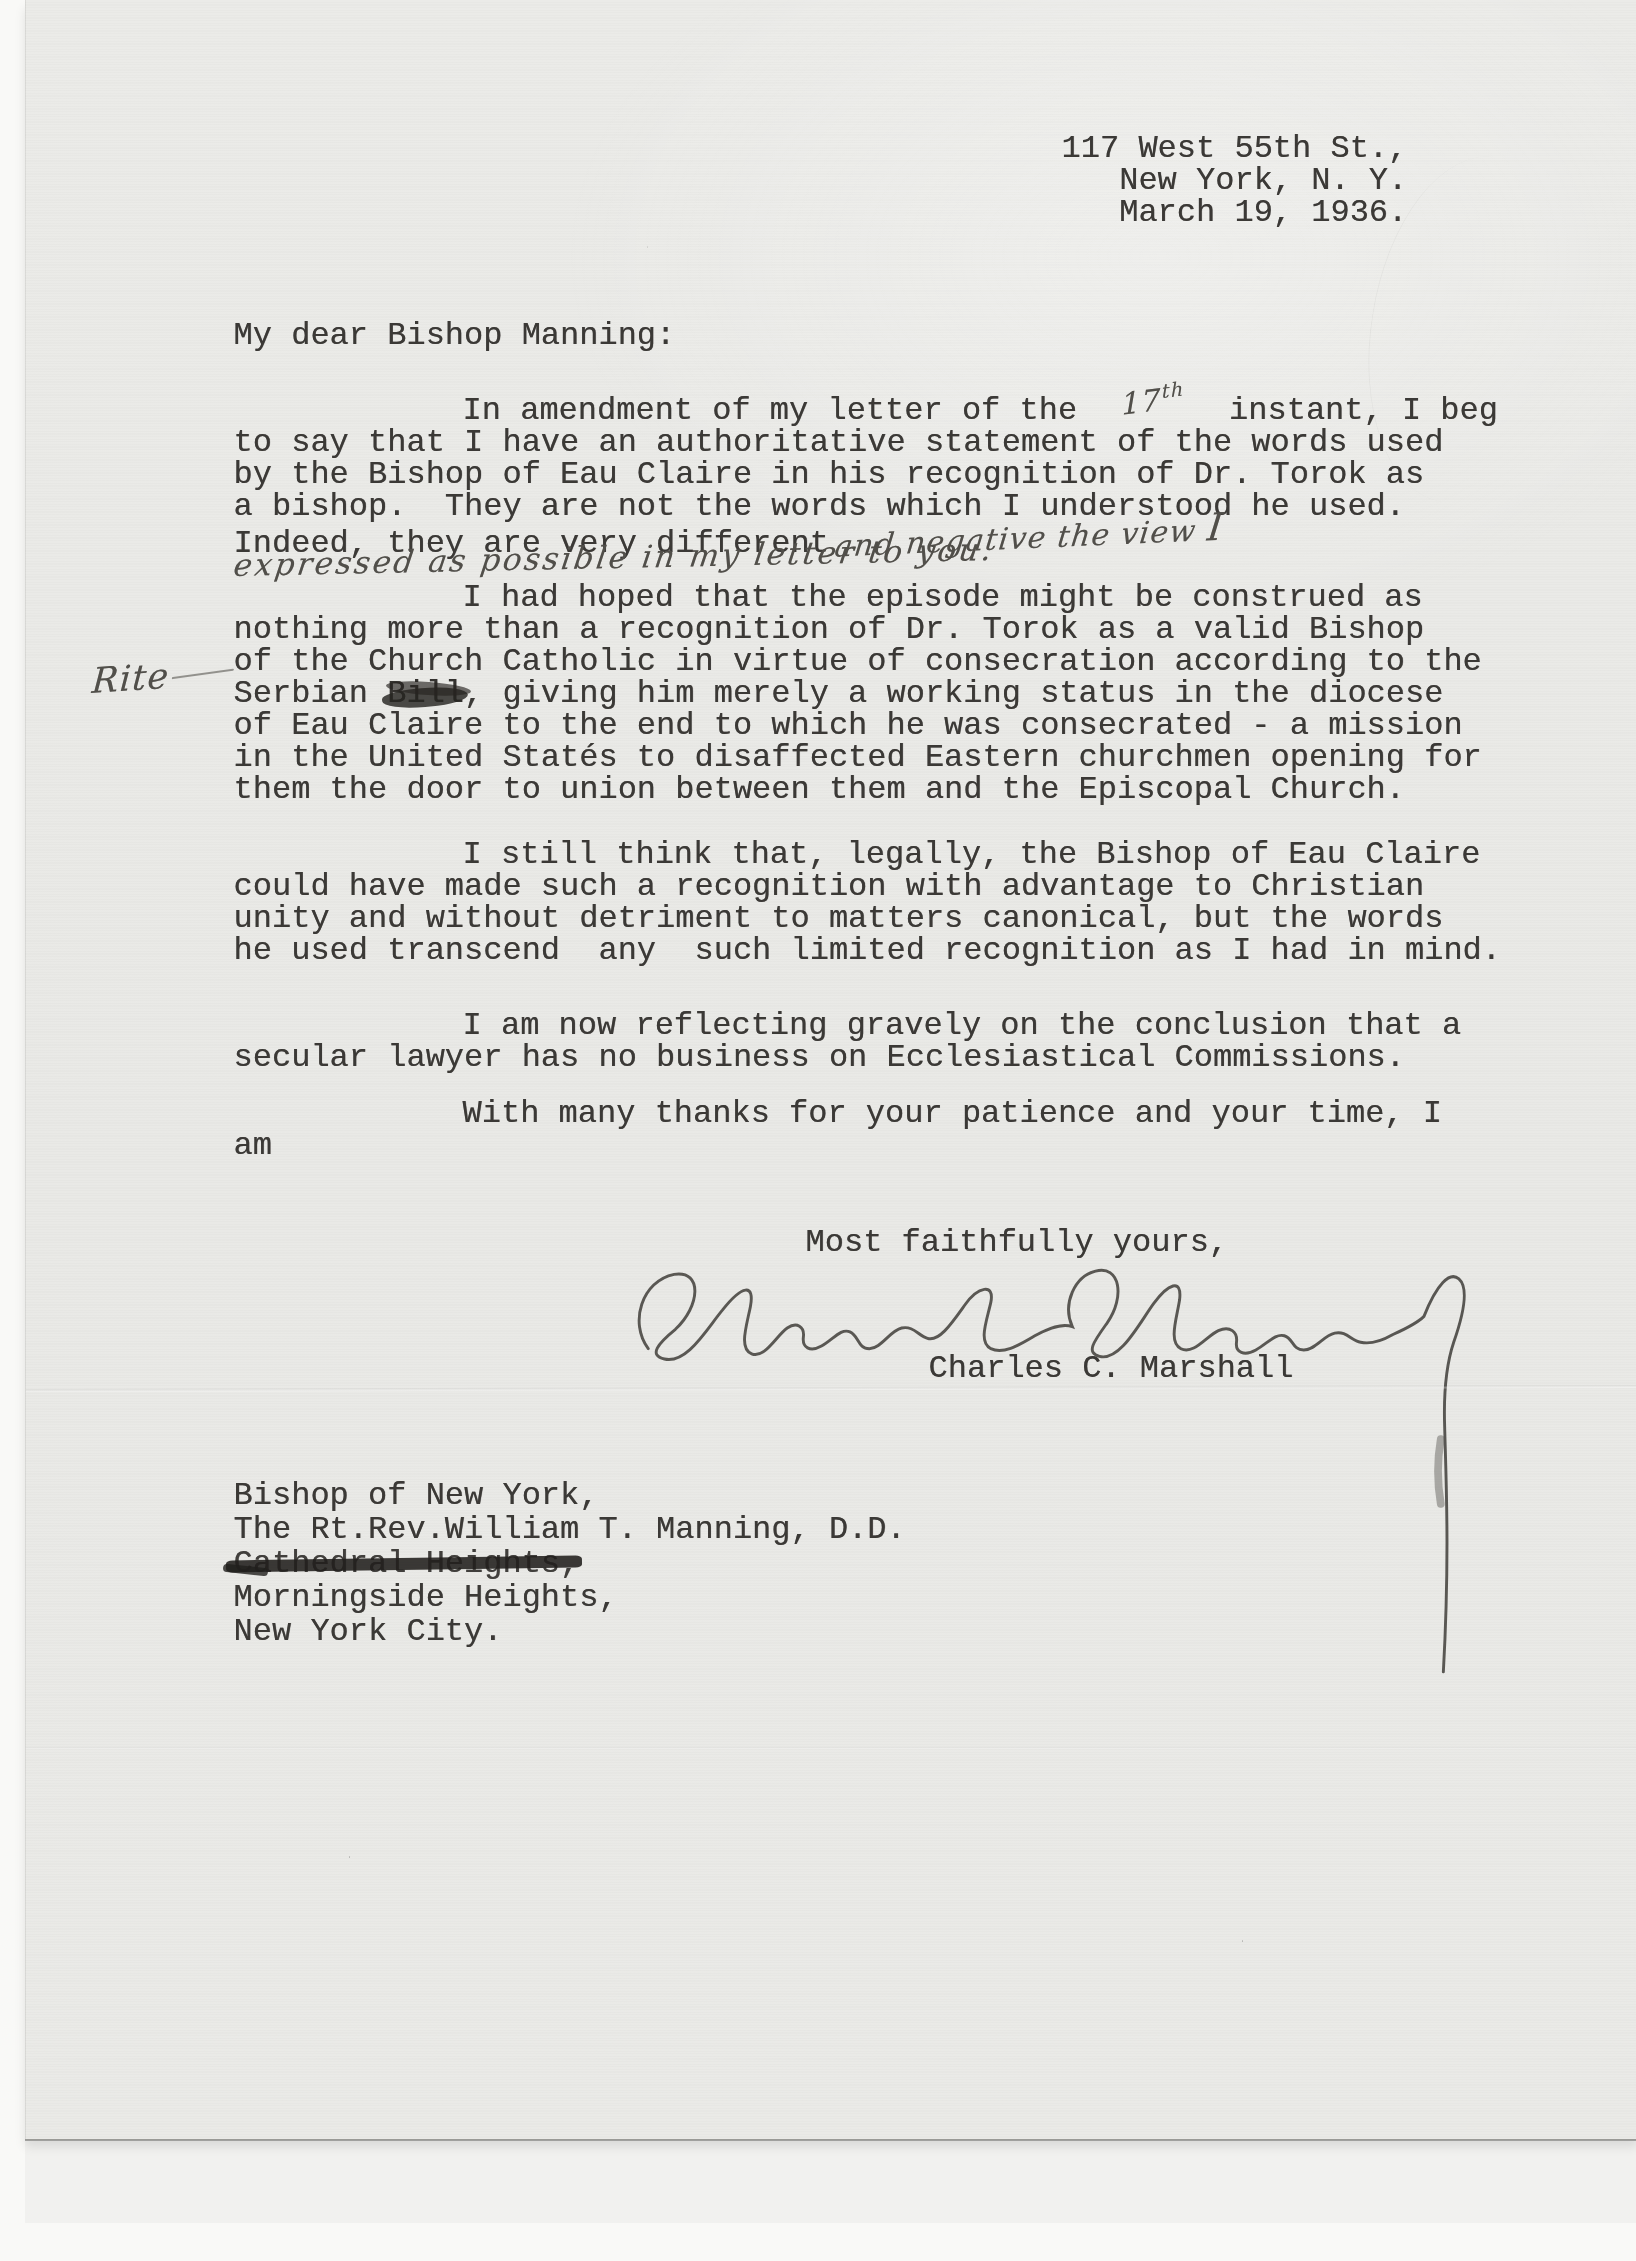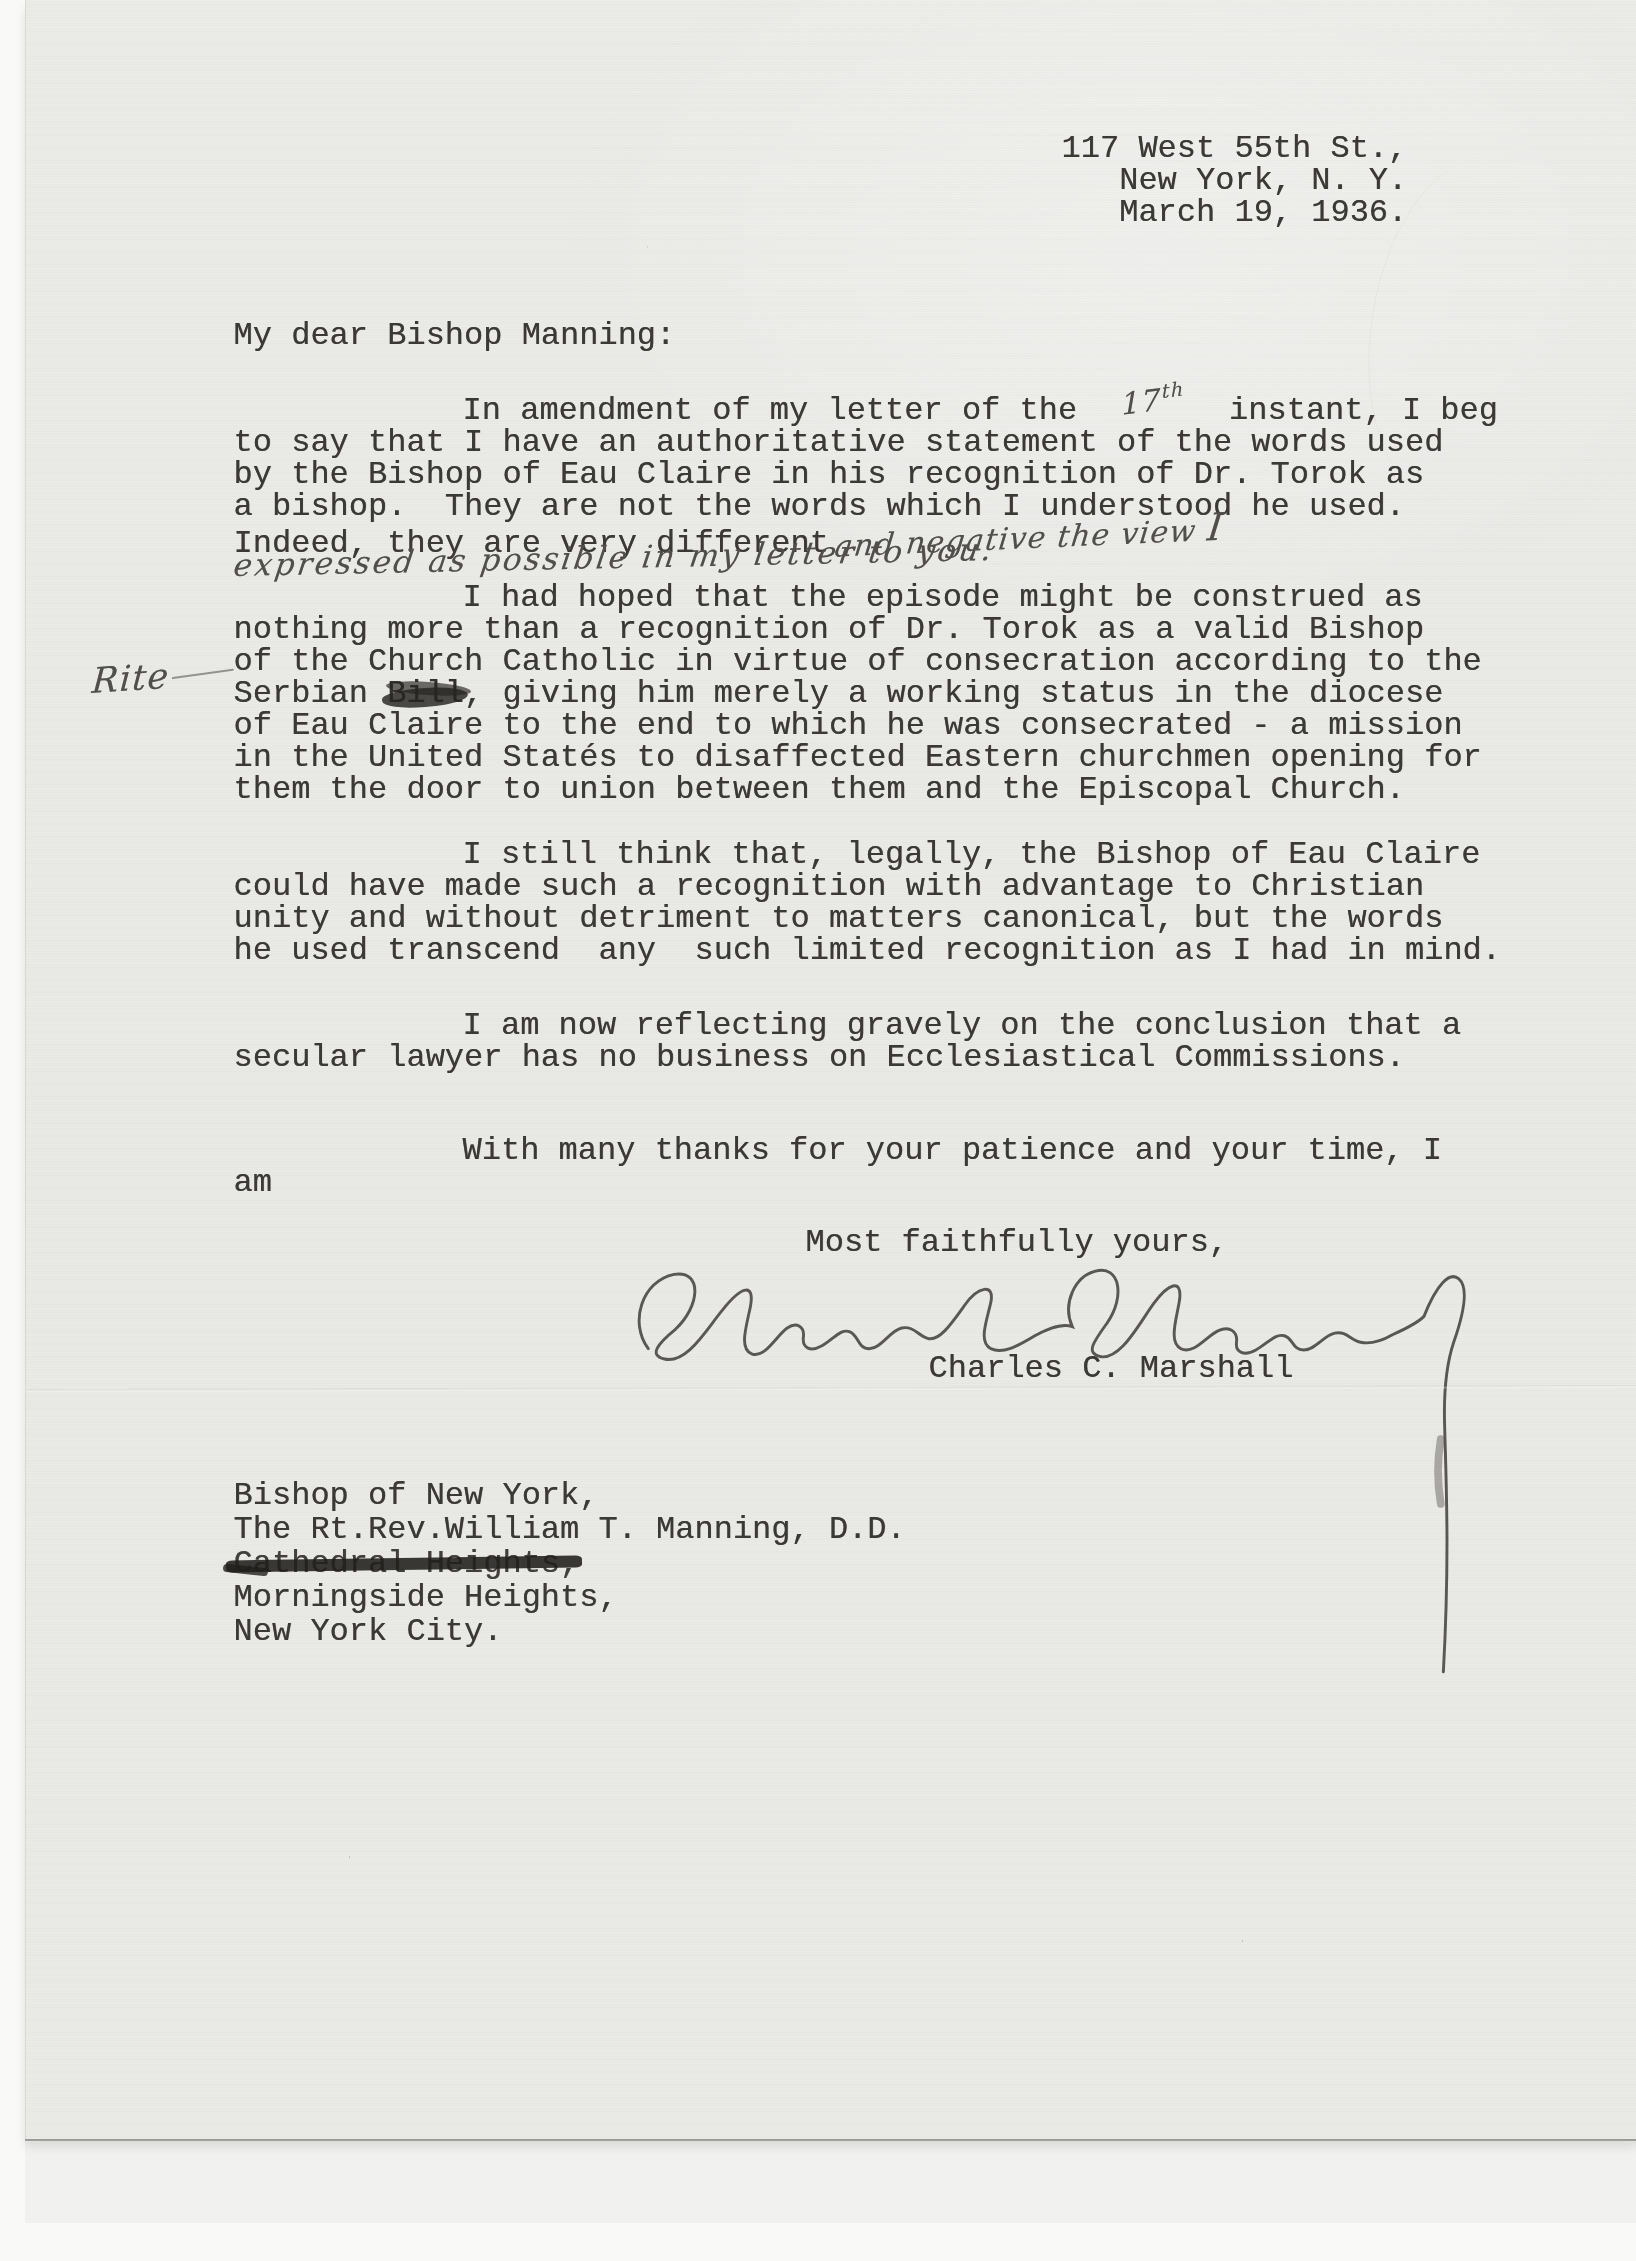--- a/index.html
+++ b/index.html
@@ -142,21 +142,21 @@
     <div class="t-line">could have made such a recognition with advantage to Christian</div>
     <div class="t-line">unity and without detriment to matters canonical, but the words</div>
     <div class="t-line">he used transcend  any  such limited recognition as I had in mind.</div>
   </div>
 
   <div class="block typed" style="left:208px;top:1010px;">
     <div class="t-line indent">I am now reflecting gravely on the conclusion that a</div>
     <div class="t-line">secular lawyer has no business on Ecclesiastical Commissions.</div>
   </div>
 
-  <div class="block typed" style="left:208px;top:1098px;margin-top:37px;">
+  <div class="block typed" style="left:208px;top:1098px;">
     <div class="t-line indent">With many thanks for your patience and your time, I</div>
     <div class="t-line">am</div>
   </div>
 
   <div class="block typed" style="left:780px;top:1227px;">
     <div class="t-line">Most faithfully yours,</div>
   </div>
 
   <svg class="signature" width="905" height="453" viewBox="0 0 1400 700">
     <g fill="none" stroke="#45433f" stroke-width="4.5" stroke-linecap="round" opacity="0.88">

